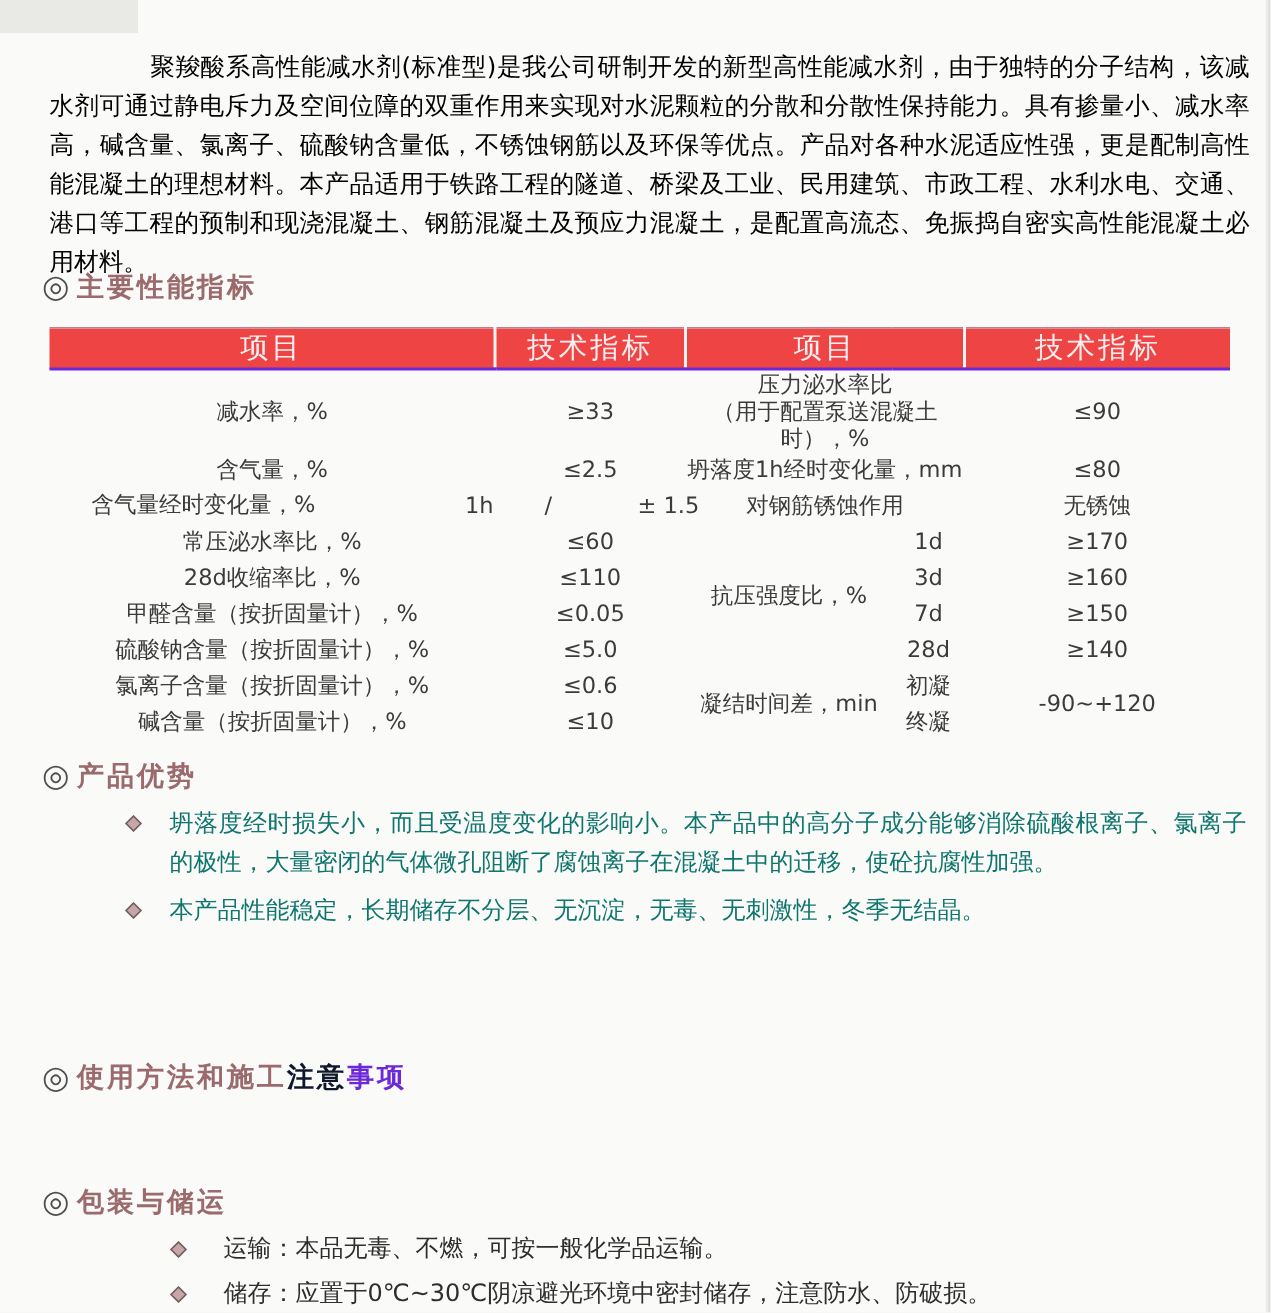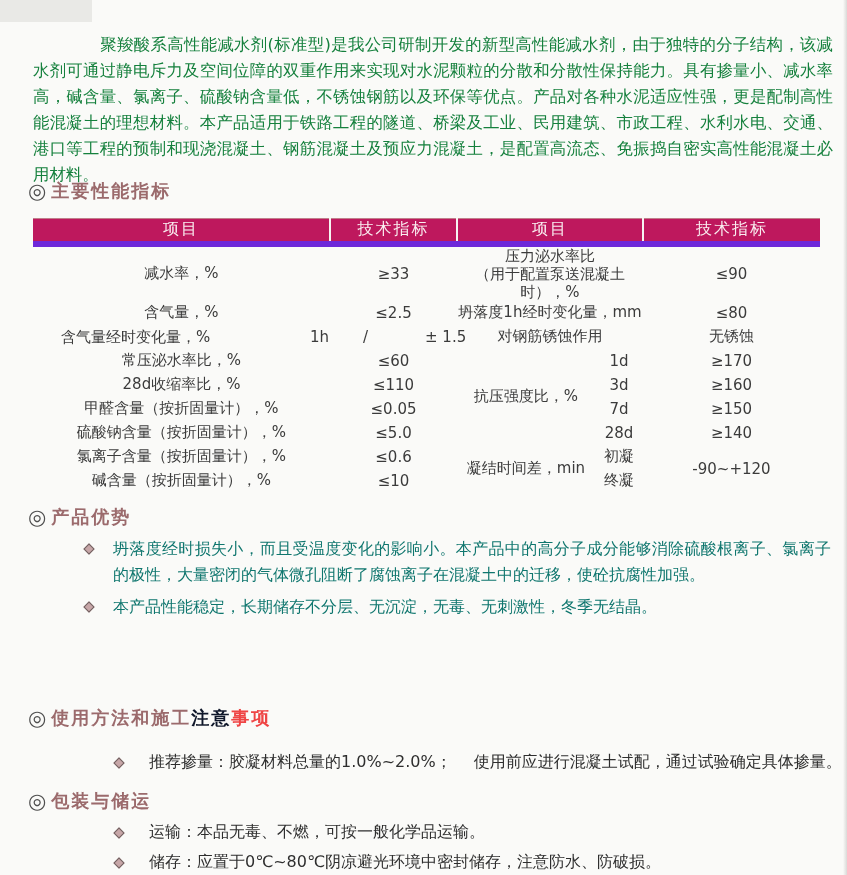--- a/index.html
+++ b/index.html
@@ -4,33 +4,33 @@
 <style>
   * { margin:0; padding:0; box-sizing:border-box; }
   html,body { width:847px; height:875px; overflow:hidden; }
   body { font-family:"DejaVu Sans","Liberation Sans",sans-serif; background:#f2f2f0; }
   .page { position:relative; width:847px; height:875px; background:#fafaf8; }
   .scan-edge { position:absolute; right:0; top:0; width:4px; height:100%;
     background:linear-gradient(to right,rgba(0,0,0,0),rgba(120,120,118,0.25)); }
   .scan-corner { position:absolute; left:0; top:0; width:92px; height:22px; background:#e9e9e6; }
 
   .intro { position:absolute; left:33px; top:32px; width:800px;
-    font-size:16.4px; line-height:26px; color:#15803d; text-align:justify; text-indent:4.1em; }
+    font-size:16.4px; line-height:26px; color:#000000; text-align:justify; text-indent:4.1em; }
 
   .section-heading { position:absolute; left:28px; display:flex; align-items:center; }
   .section-heading .marker { font-size:21px; color:#4f4f4f; margin-right:5px; font-weight:400; }
   .section-heading .htext { font-size:18px; font-weight:bold; color:#9b6a6c; letter-spacing:2px; }
   .htext .fade1 { color:#0f172a; }
-  .htext .fade2 { color:#ef4444; }
+  .htext .fade2 { color:#6d28d9; }
 
   table.perf { position:absolute; left:33px; top:218px; width:787px;
     border-collapse:collapse; table-layout:fixed; font-size:15px; color:#3b3b3b; }
-  table.perf th { background:#be185d; color:#faeef0; font-weight:400; height:25px;
-    font-size:16px; letter-spacing:2px; border-left:2px solid #f6f4f2;
-    border-top:1px solid #c07f8b; border-bottom:6px solid #6d28d9; }
+  table.perf th { background:#ef4444; color:#faeef0; font-weight:400; height:25px;
+    font-size:19px; letter-spacing:2px; border-left:2px solid #f6f4f2;
+    border-top:1px solid #c07f8b; border-bottom:2px solid #6d28d9; }
   table.perf th:first-child { border-left:none; }
   table.perf td { text-align:center; height:24px; padding:0; vertical-align:middle; }
   tr.tall td { height:44px; }
   td.c1 { padding-right:48px; }
   td.c34 { line-height:18px; }
   td.special { position:relative; text-align:left; }
   td.special span { position:absolute; top:50%; transform:translateY(-50%); white-space:nowrap; }
   .sp-item { left:28px; }
   .sp-1h { left:277px;text-align:center; }
   .sp-slash { left:330px; }
@@ -154,38 +154,31 @@
       <span class="diamond"></span>
       <div class="bullet-text">本产品性能稳定，长期储存不分层、无沉淀，无毒、无刺激性，冬季无结晶。</div>
     </div>
   </div>
 
   <div class="section-heading" style="top:706px">
     <span class="marker">◎</span>
     <span class="htext"><span>使用方法和施工</span><span class="fade1">注意</span><span class="fade2">事项</span></span>
   </div>
 
-  <div class="bullet-list" style="left:115px; top:750px">
-    <div class="bullet-item">
-      <span class="diamond"></span>
-      <span class="bullet-line">推荐掺量：胶凝材料总量的1.0%~2.0%；</span>
-      <span class="bullet-line usage-note">使用前应进行混凝土试配，通过试验确定具体掺量。</span>
-    </div>
-  </div>
 
   <div class="section-heading" style="top:789px">
     <span class="marker">◎</span>
     <span class="htext">包装与储运</span>
   </div>
 
   <div class="bullet-list" style="left:115px; top:820px">
     <div class="bullet-item">
       <span class="diamond"></span>
       <span class="bullet-line">运输：本品无毒、不燃，可按一般化学品运输。</span>
     </div>
     <div class="bullet-item">
       <span class="diamond"></span>
-      <span class="bullet-line">储存：应置于0℃~80℃阴凉避光环境中密封储存，注意防水、防破损。</span>
+      <span class="bullet-line">储存：应置于0℃~30℃阴凉避光环境中密封储存，注意防水、防破损。</span>
     </div>
   </div>
 
   <div class="scan-edge"></div>
 </div>
 
 </body></html>

